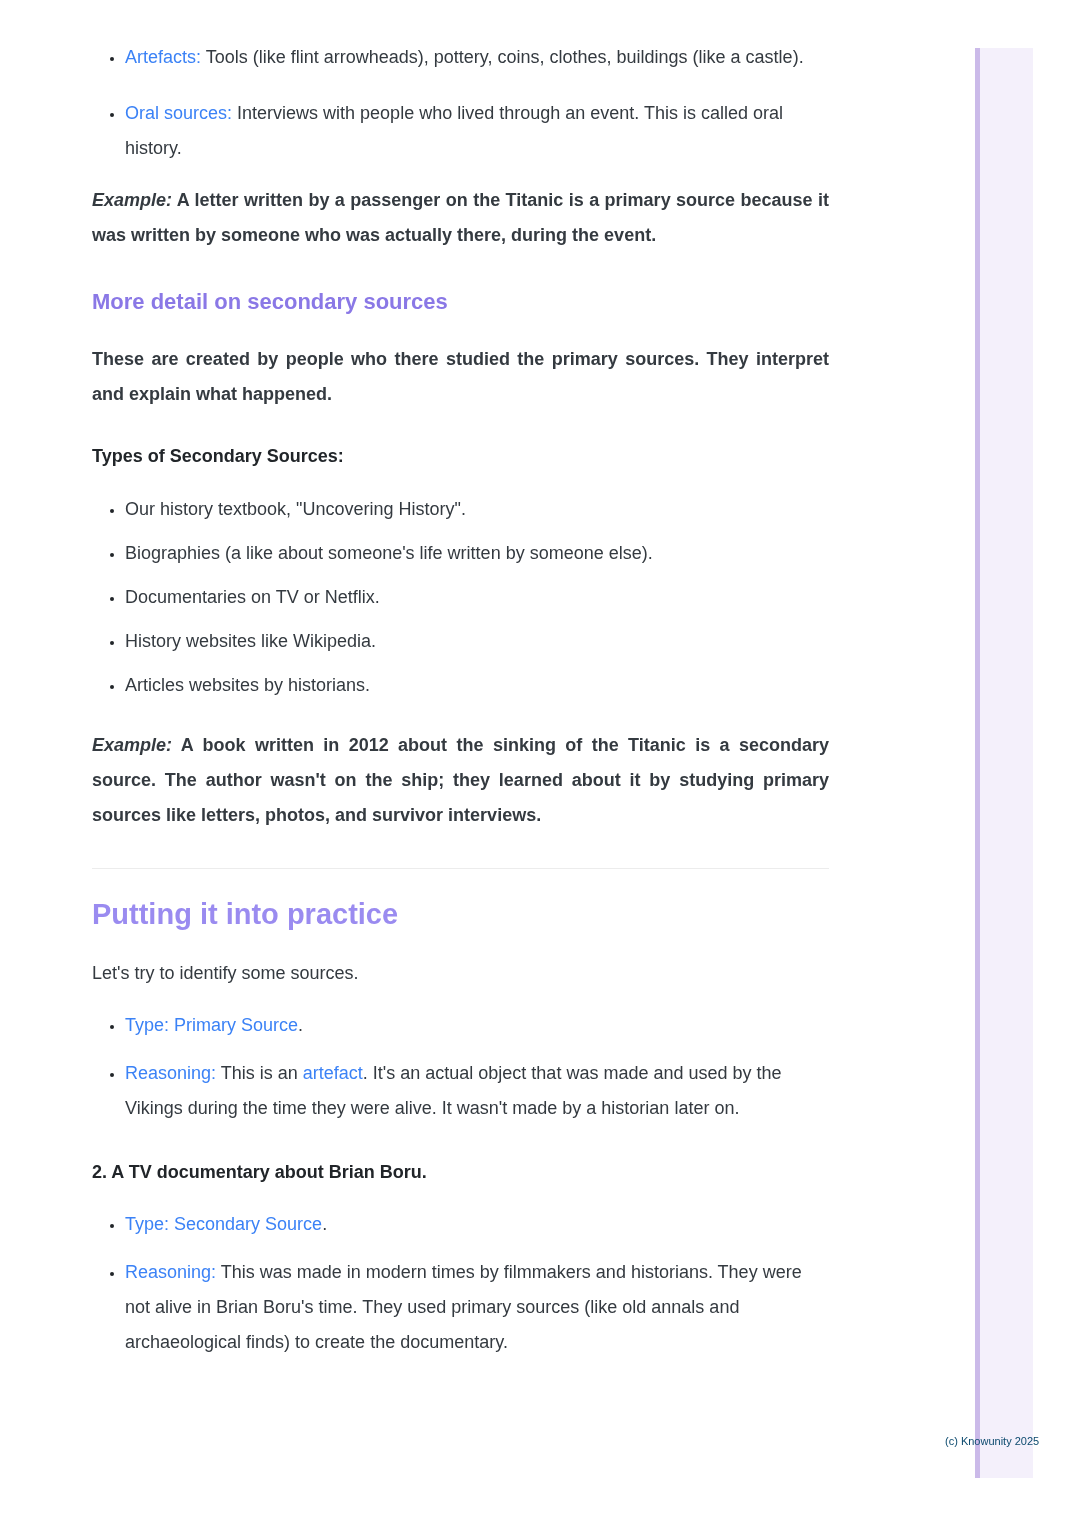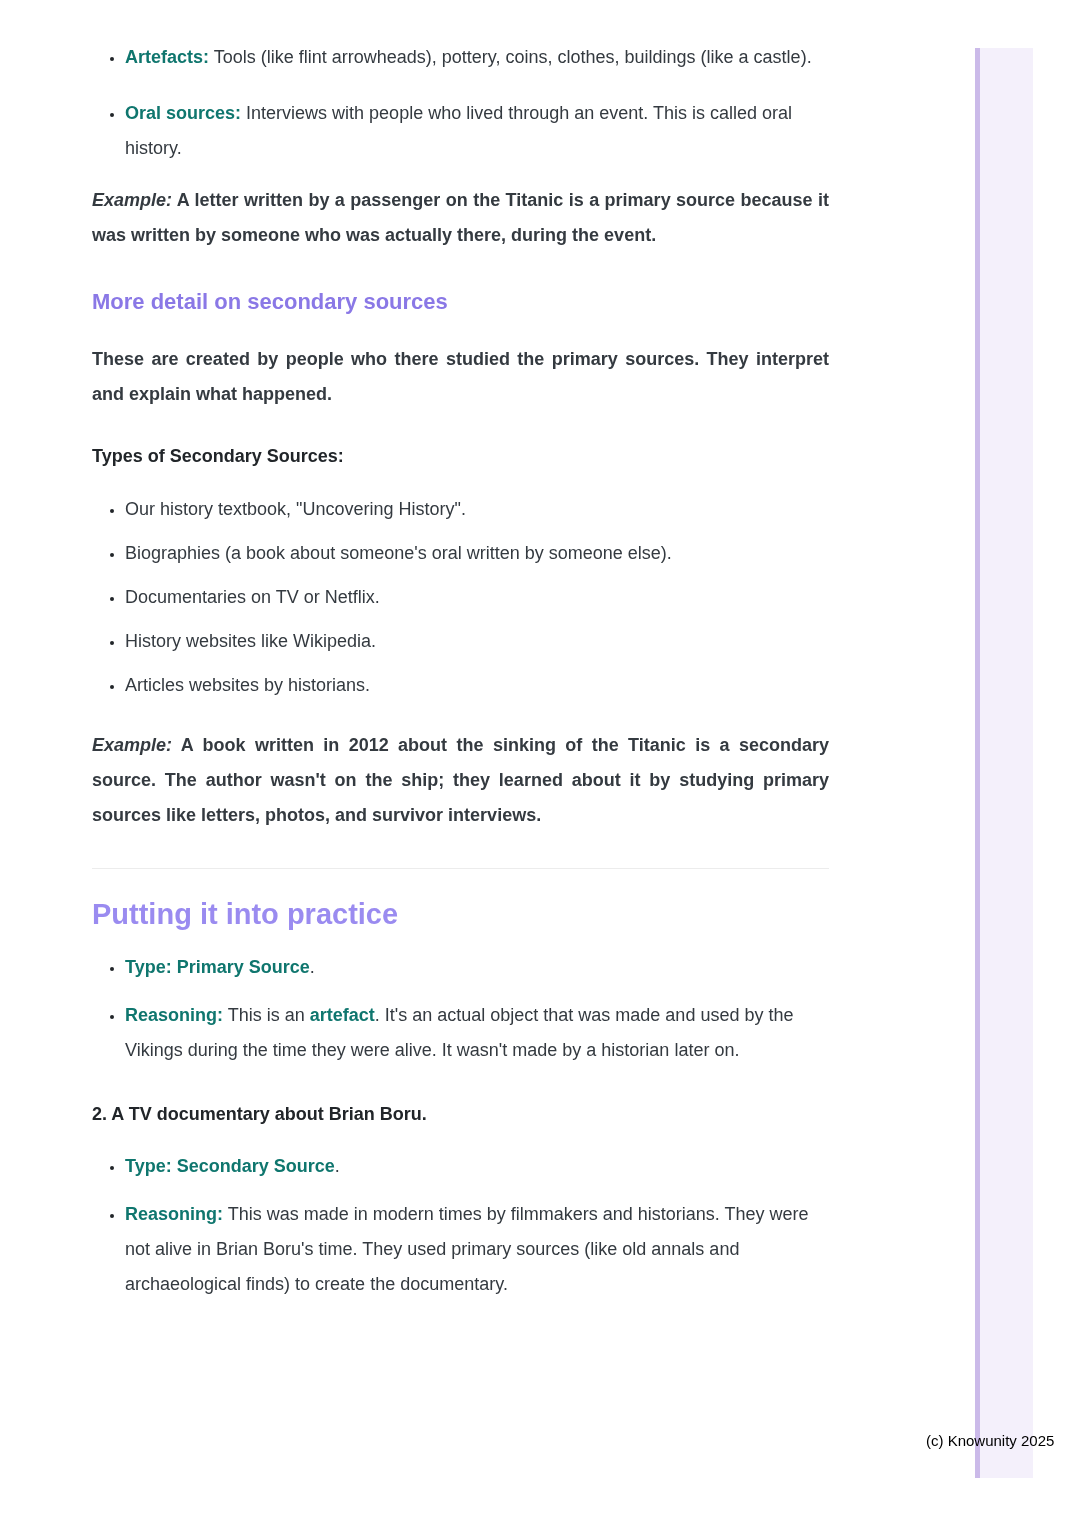--- a/index.html
+++ b/index.html
@@ -15,21 +15,21 @@
   }
   .content {
     position: absolute;
     left: 92px;
     top: 0;
     width: 737px;
     padding-top: 40px;
     font-size: 18px;
     line-height: 35px;
   }
-  strong, b { color: #0f766e; font-weight: 700; }
+  strong, b { color: #3b82f6; font-weight: 400; }
   em.lead { font-style: italic; }
   p { margin: 0; }
   p.justified { text-align: justify; font-weight: bold; }
   ul {
     margin: 0;
     padding-left: 33px;
     list-style: disc outside;
   }
   ul li { margin: 0; }
   ul li::marker { font-size: 14px; color: #212529; }
@@ -69,25 +69,25 @@
     left: 975px;
     top: 48px;
     width: 58px;
     height: 1430px;
     background: #f4f0fb;
     border-left: 5px solid #cbbae9;
     z-index: 1;
   }
   .watermark {
     position: absolute;
-    left: 926px;
+    left: 945px;
     top: 1432px;
-    font-size: 15px;
+    font-size: 11px;
     line-height: 18px;
-    color: #000000;
+    color: #0c4a6e;
     z-index: 2;
     white-space: nowrap;
   }
 </style>
 </head>
 <body>
 
 <div class="side-strip"></div>
 <div class="watermark">(c) Knowunity 2025</div>
 
@@ -107,34 +107,35 @@
   </p>
 
   <h2 class="section-heading">More detail on secondary sources</h2>
 
   <p class="body-para justified">These are created by people who there studied the primary sources. They interpret and explain what happened.</p>
 
   <p class="bold-label">Types of Secondary Sources:</p>
 
   <ul class="plain-list">
     <li>Our history textbook, "Uncovering History".</li>
-    <li>Biographies (a book about someone's oral written by someone else).</li>
+    <li>Biographies (a like about someone's life written by someone else).</li>
     <li>Documentaries on TV or Netflix.</li>
     <li>History websites like Wikipedia.</li>
     <li>Articles websites by historians.</li>
   </ul>
 
   <p class="example-para justified" style="margin-top:25px">
     <em class="lead">Example:</em><span> A book written in 2012 about the sinking of the Titanic is a secondary source. The author wasn't on the ship; they learned about it by studying primary sources like letters, photos, and survivor interviews.</span>
   </p>
 
   <hr class="divider">
 
   <h1 class="page-heading">Putting it into practice</h1>
 
+  <p class="lets-para">Let's try to identify some sources.</p>
 
 
   <ul class="qa-list">
     <li>
       <strong>Type: Primary Source</strong><span>.</span>
     </li>
     <li>
       <strong>Reasoning:</strong><span> This is an </span><strong>artefact</strong><span>. It's an actual object that was made and used by the Vikings during the time they were alive. It wasn't made by a historian later on.</span>
     </li>
   </ul>

